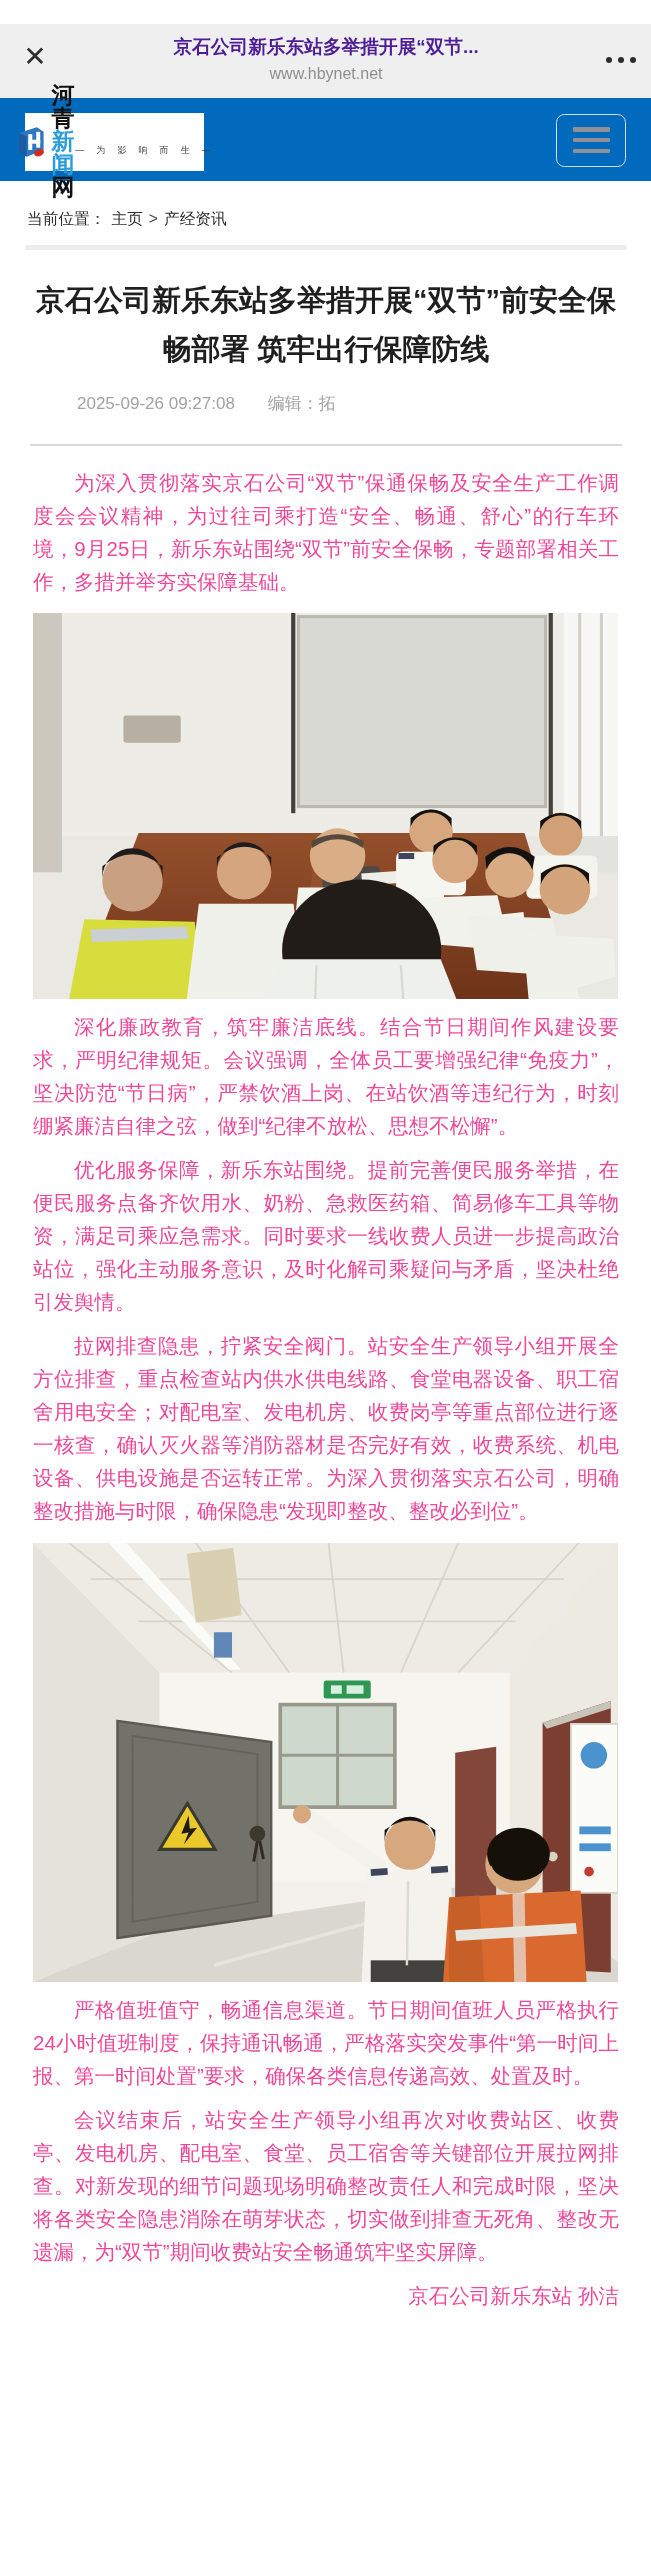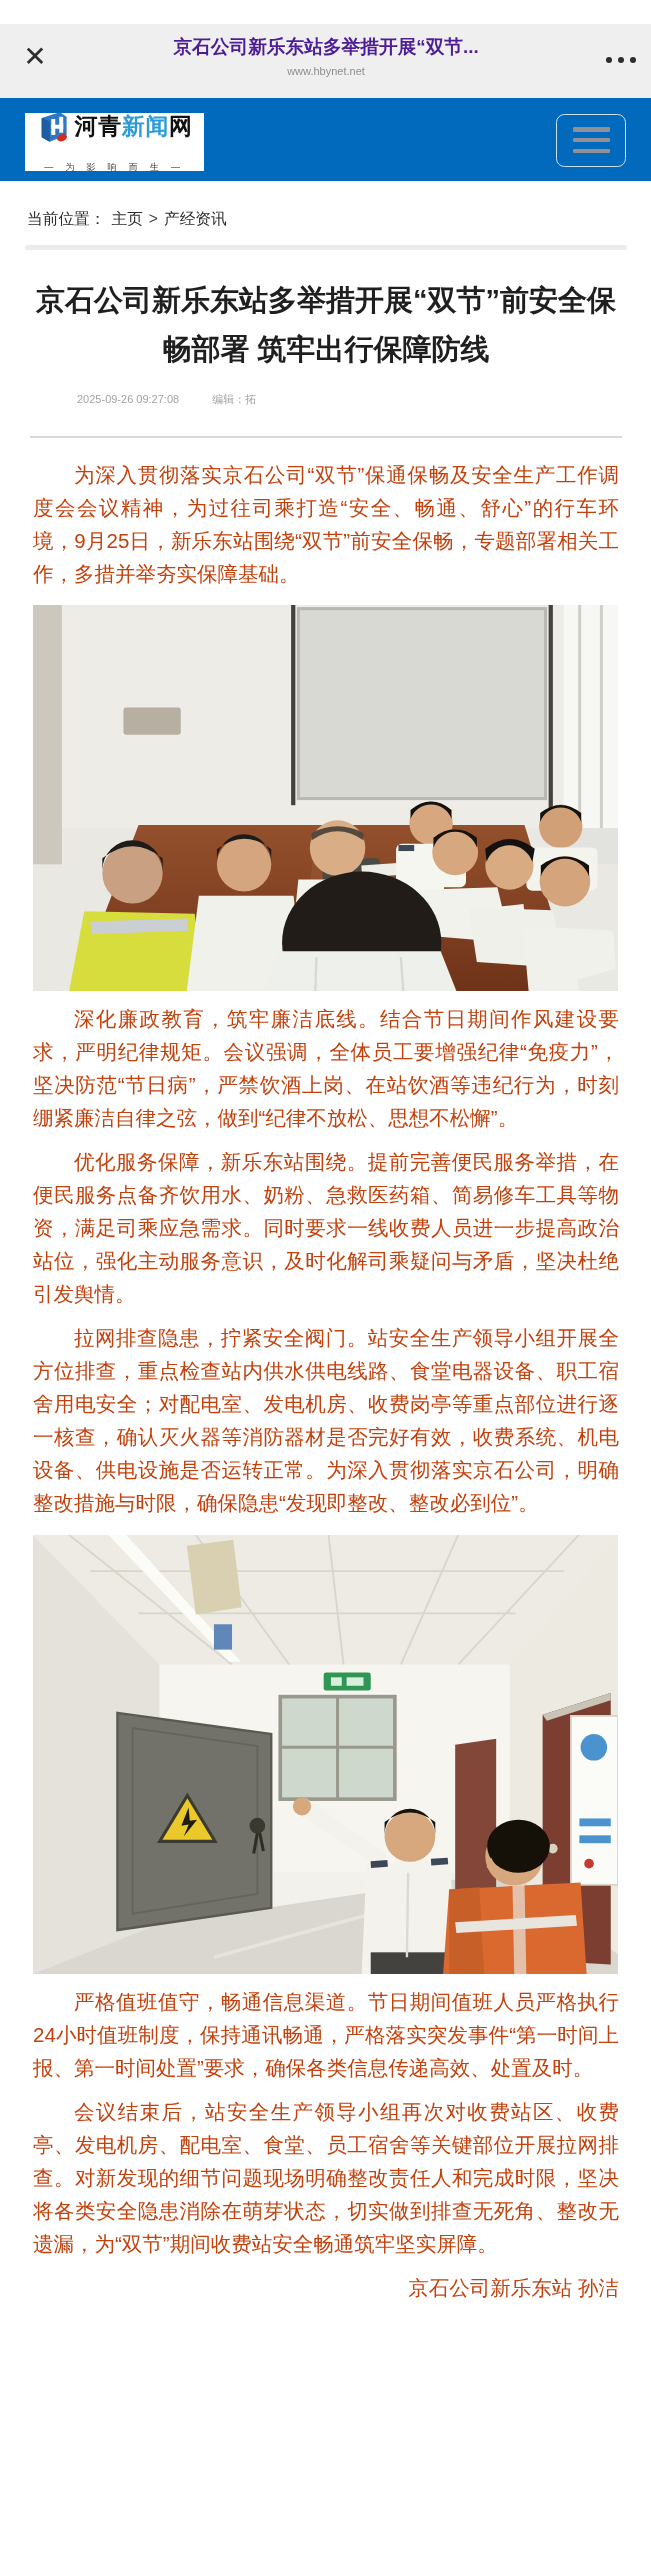--- a/index.html
+++ b/index.html
@@ -24,42 +24,42 @@
   }
   .bar-title {
     padding-top: 9.7px;
     text-align: center;
     font-size: 18.7px; font-weight: 700; color: #4c1d95;
     white-space: nowrap; overflow: hidden; margin-top: 24px;
   }
   .bar-url {
     margin-top: 5.4px;
     text-align: center;
-    font-size: 11px; color: #8f8f8f;
+    font-size: 16px; color: #8f8f8f;
   }
   .more-btn {
     position: absolute; right: 15.7px; top: 30px;
     display: flex; gap: 5.4px; align-items: center;
     height: 12px; cursor: pointer;
   }
   .more-btn i {
     width: 6.6px; height: 6.6px; border-radius: 50%;
     background: #2c2c2c; display: block;
   }
   
   .site-header {
     height: 83px;
     background: #016abd;
     position: relative;
   }
   .logo-box {
     position: absolute; left: 25px; top: 14.5px;
     width: 179px; height: 58px;
     background: #ffffff;
-    display: flex; flex-direction: column;
+    display: flex; flex-direction: row;
     align-items: center; justify-content: center;
     cursor: pointer;
   }
   .logo-row { display: flex; align-items: center; gap: 4.2px; }
   .logo-mark { width: 34px; height: 34px; flex: 0 0 auto; }
   .logo-text { font-size: 23px; font-weight: 900; letter-spacing: 0.6px; line-height: 1; }
   .logo-text .lt-black { color: #111; }
   .logo-text .lt-blue { color: #2b9cd8; }
   .logo-slogan {
     margin-top: 17px;
@@ -89,28 +89,28 @@
   }
   
   .article-title {
     margin: 26.6px 33px 0;
     font-size: 29px; line-height: 49px;
     font-weight: 700; color: #1f1f1f;
     text-align: center;
   }
   .article-meta {
     margin: 18px 0 12px 77px;
-    font-size: 11px; color: #a2a2a2;
+    font-size: 17px; color: #a2a2a2;
   }
   .article-meta .meta-editor { margin-left: 33px; }
   .meta-divider { height: 1.8px; background: #d9d9d9; margin: 29px 30px 0; }
   .article-body {
     padding: 0 33px 24px;
     font-size: 20.5px; line-height: 33px;
-    color: #c2410c; text-align: justify;
+    color: #ec4899; text-align: justify;
   }
   .article-body p { margin-top: 11px; text-indent: 2em; }
   .article-body p.first { margin-top: 19.3px; }
   .article-body p.signature { text-align: right; }
   figure.photo { margin: 15.7px 0 0; }
   figure.photo svg { display: block; width: 585px; height: auto; }
 </style>
 </head>
 <body>
 

